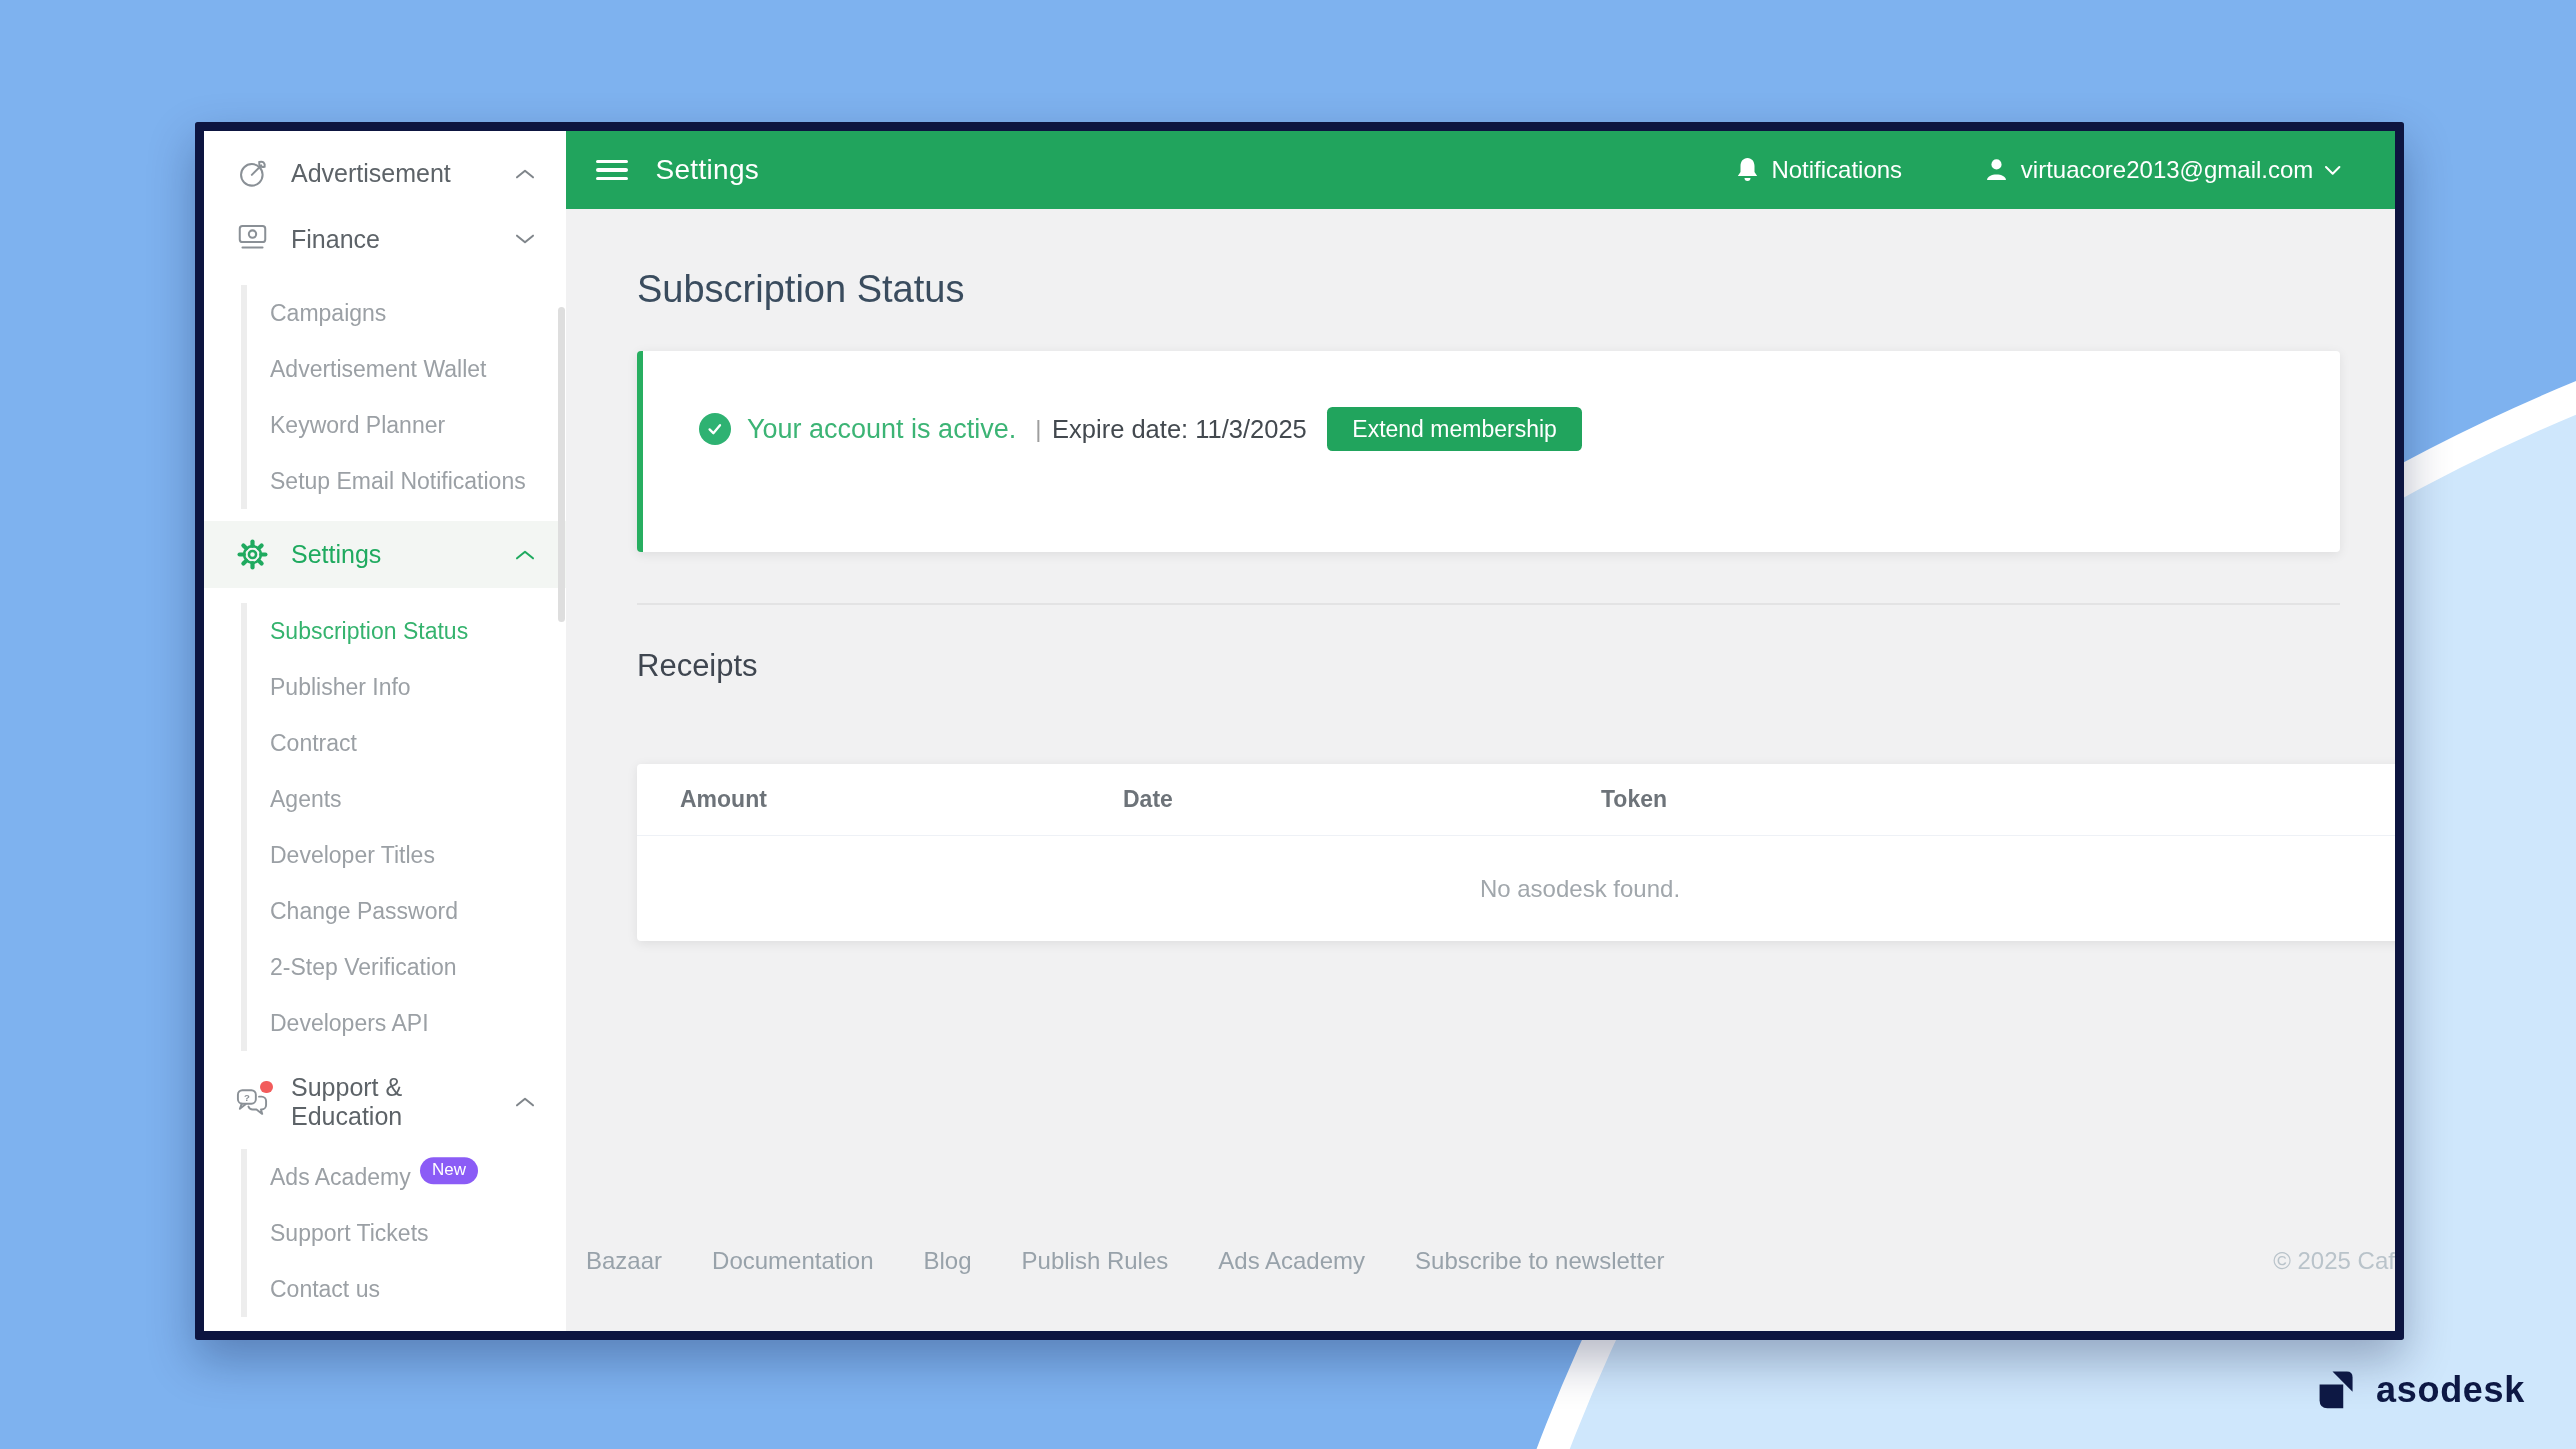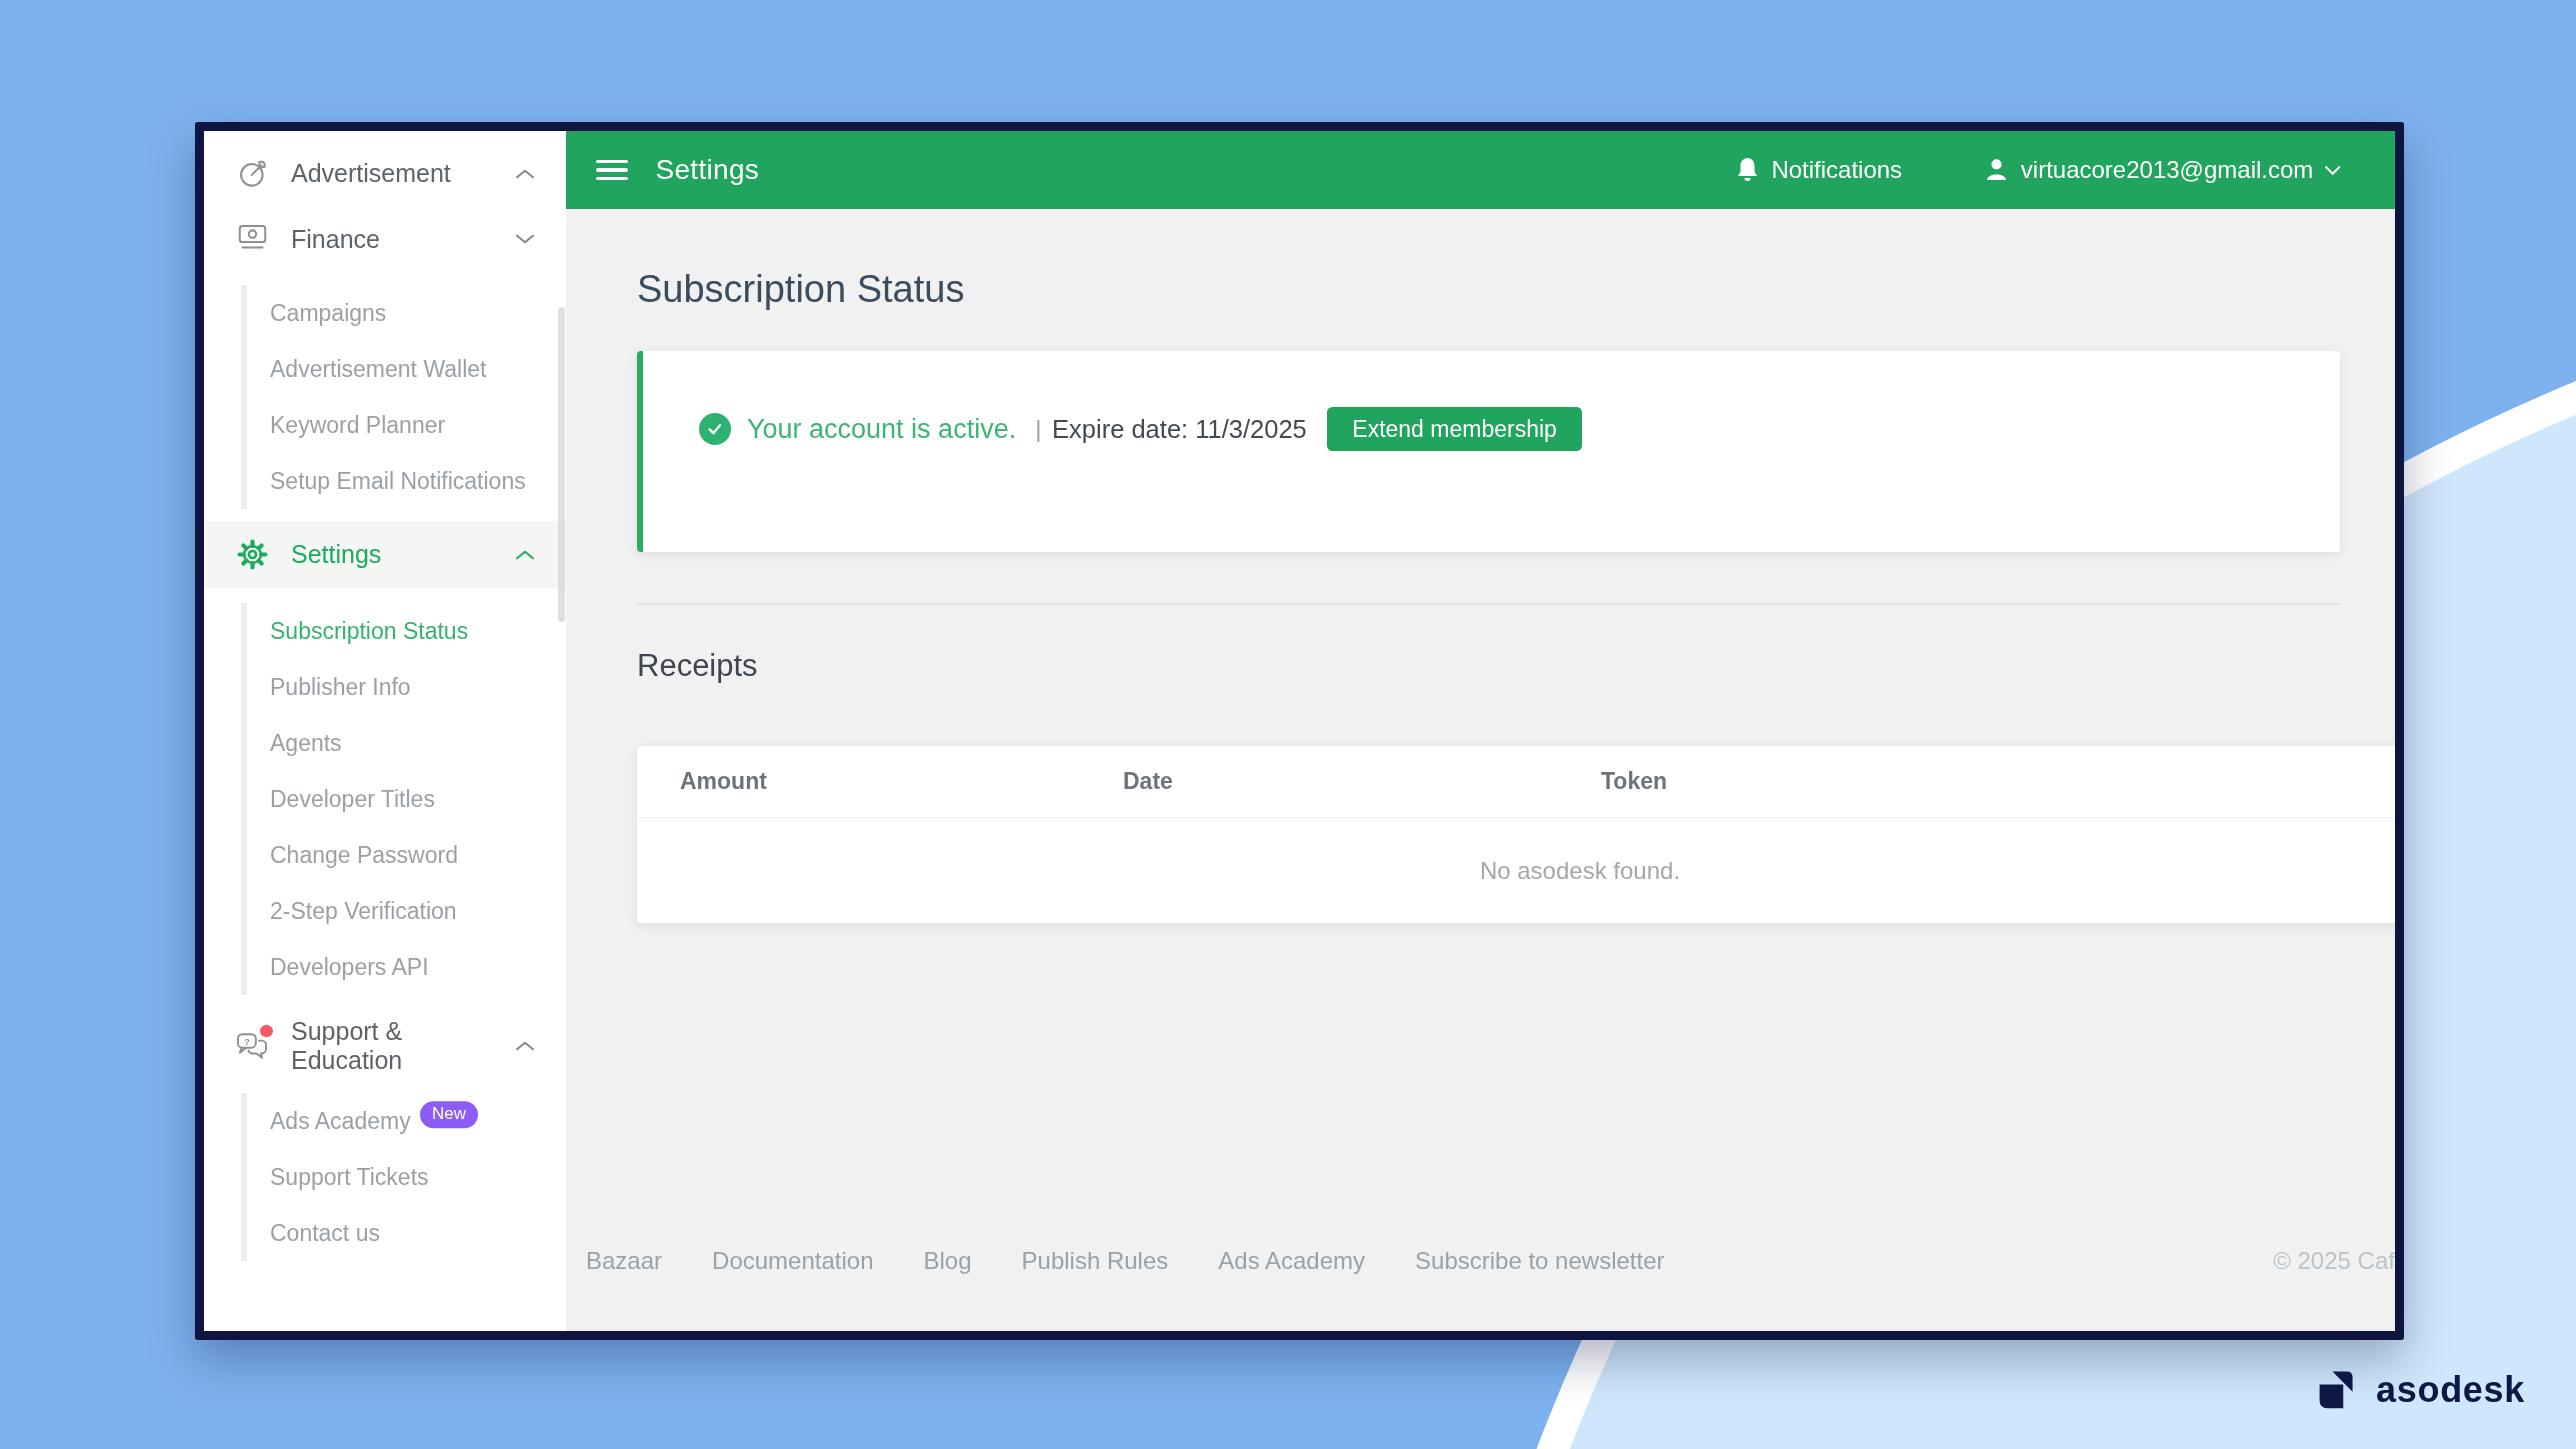--- a/index.html
+++ b/index.html
@@ -56,21 +56,21 @@
   .status-text { font-size:27px; color:#3cb475; }
   .status-sep { font-size:24px; color:#9e9e9e; margin:0 10.7px 0 19px; }
   .expire-text { font-size:25.5px; color:#43494f; }
   .extend-btn { margin-left:20px; height:44px; padding:0 25.5px; background:#21a45d; color:#fff;
     font-size:23px; border:none; border-radius:5.4px; cursor:pointer; font-family:inherit; }
   .fee-note { margin-top:23px; font-size:24px; color:#5f6569; }
 
   .divider { margin-top:51px; width:1703px; height:2px; background:#e3e3e4; }
   .section-title { margin-top:43px; font-size:31px; font-weight:500; color:#3f4650; }
 
-  .table-card { margin-top:62px; width:1886px; background:#fff; border-radius:4px; box-shadow:0 2.7px 10.7px rgba(0,0,0,.08); }
+  .table-card { margin-top:80px; width:1886px; background:#fff; border-radius:4px; box-shadow:0 2.7px 10.7px rgba(0,0,0,.08); }
   .t-head { height:72px; display:flex; align-items:center; border-bottom:1.3px solid #eef1f6;
     font-size:23px; font-weight:700; color:#6d7379; }
   .t-col1 { padding-left:43px; width:486px; } .t-col2 { width:478px; } .t-col3 { flex:1; }
   .t-empty { height:105px; display:flex; align-items:center; justify-content:center; font-size:24px; color:#a1a7ac; }
 
   .footer { position:absolute; left:0; right:0; bottom:40px; height:60px; display:flex; align-items:center;
     padding:0 32px 0 20px; }
   .footer a { font-size:24px; color:#98a2aa; text-decoration:none; margin-right:50px; cursor:pointer; }
   .copyright { margin-left:auto; font-size:24px; color:#b9c3ca; }
 
@@ -161,20 +161,23 @@
         </span>
       </div>
       <div class="sub-list sub-settings">
         <div class="sub-item active">
             <span>Subscription Status</span>
           </div>
         <div class="sub-item">
             <span>Publisher Info</span>
           </div>
         <div class="sub-item">
+            <span>Contract</span>
+          </div>
+        <div class="sub-item">
             <span>Agents</span>
           </div>
         <div class="sub-item">
             <span>Developer Titles</span>
           </div>
         <div class="sub-item">
             <span>Change Password</span>
           </div>
         <div class="sub-item">
             <span>2-Step Verification</span>

